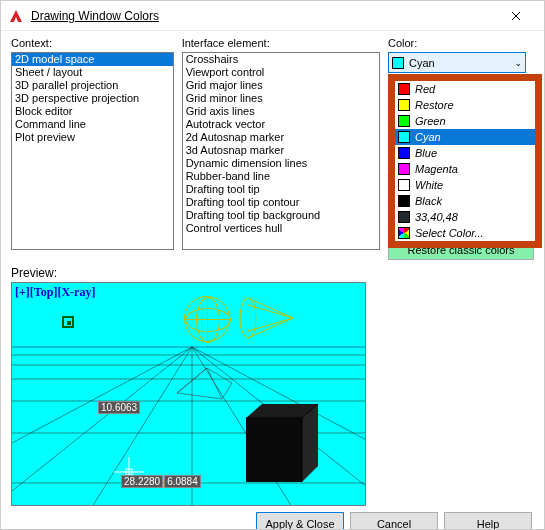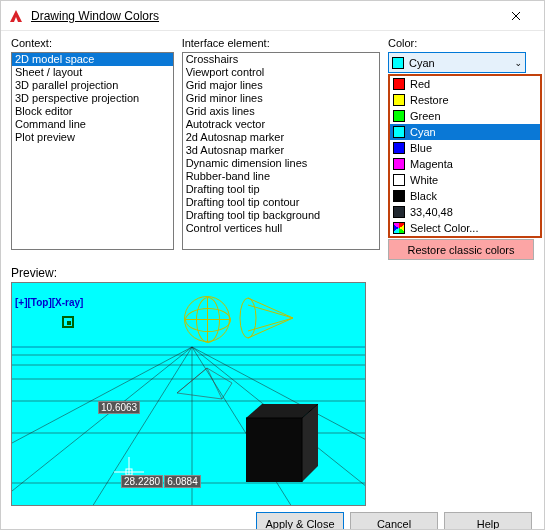--- a/index.html
+++ b/index.html
@@ -92,22 +92,23 @@
   }
   .dropdown-btn .chev {
     margin-left: auto;
     font-size: 9px;
   }
   .dropdown-panel {
     position: absolute;
     top: 22px; left: 0;
     width: 154px;
     background: #fff;
-    border: 2px solid #c2410c;
+    border: 7px solid #c2410c;
     z-index: 10;
+    font-style: italic;
   }
   .dd-item {
     display: flex;
     align-items: center;
     height: 16px;
     padding: 0 3px;
     font-size: 11px;
     cursor: pointer;
   }
   .dd-item.selected {
@@ -120,43 +121,44 @@
     margin-right: 5px;
   }
   .dd-item .swatch.select-color {
     background: repeating-conic-gradient(#f00 0 60deg, #ff0 60deg 120deg, #0f0 120deg 180deg, #0ff 180deg 240deg, #00f 240deg 300deg, #f0f 300deg 360deg);
   }
   .wide-btn {
     margin-top: 6px;
     width: 146px;
     height: 21px;
     border: 1px solid #adadad;
-    background: #fca5a5;
+    background: #86efac;
     font-size: 11px;
     cursor: pointer;
   }
   .preview-label {
     margin-top: 6px;
     font-size: 12px;
   }
   .preview {
     margin-top: 2px;
     width: 355px;
     height: 224px;
     border: 1px solid #7a7a7a;
     background: #00ffff;
     position: relative;
     overflow: hidden;
   }
   .preview-badge {
     position: absolute;
-    top: 14px; left: 3px;
+    top: 2px; left: 3px;
     color: #0000cc;
-    font-size: 10px;
+    font-size: 12px;
     font-weight: bold;
+    font-family: Liberation Serif, serif;
   }
   .anchor {
     position: absolute;
     left: 50px; top: 33px;
     width: 12px; height: 12px;
     border: 2px solid #006000;
   }
   .anchor::after {
     content: "";
     position: absolute;

